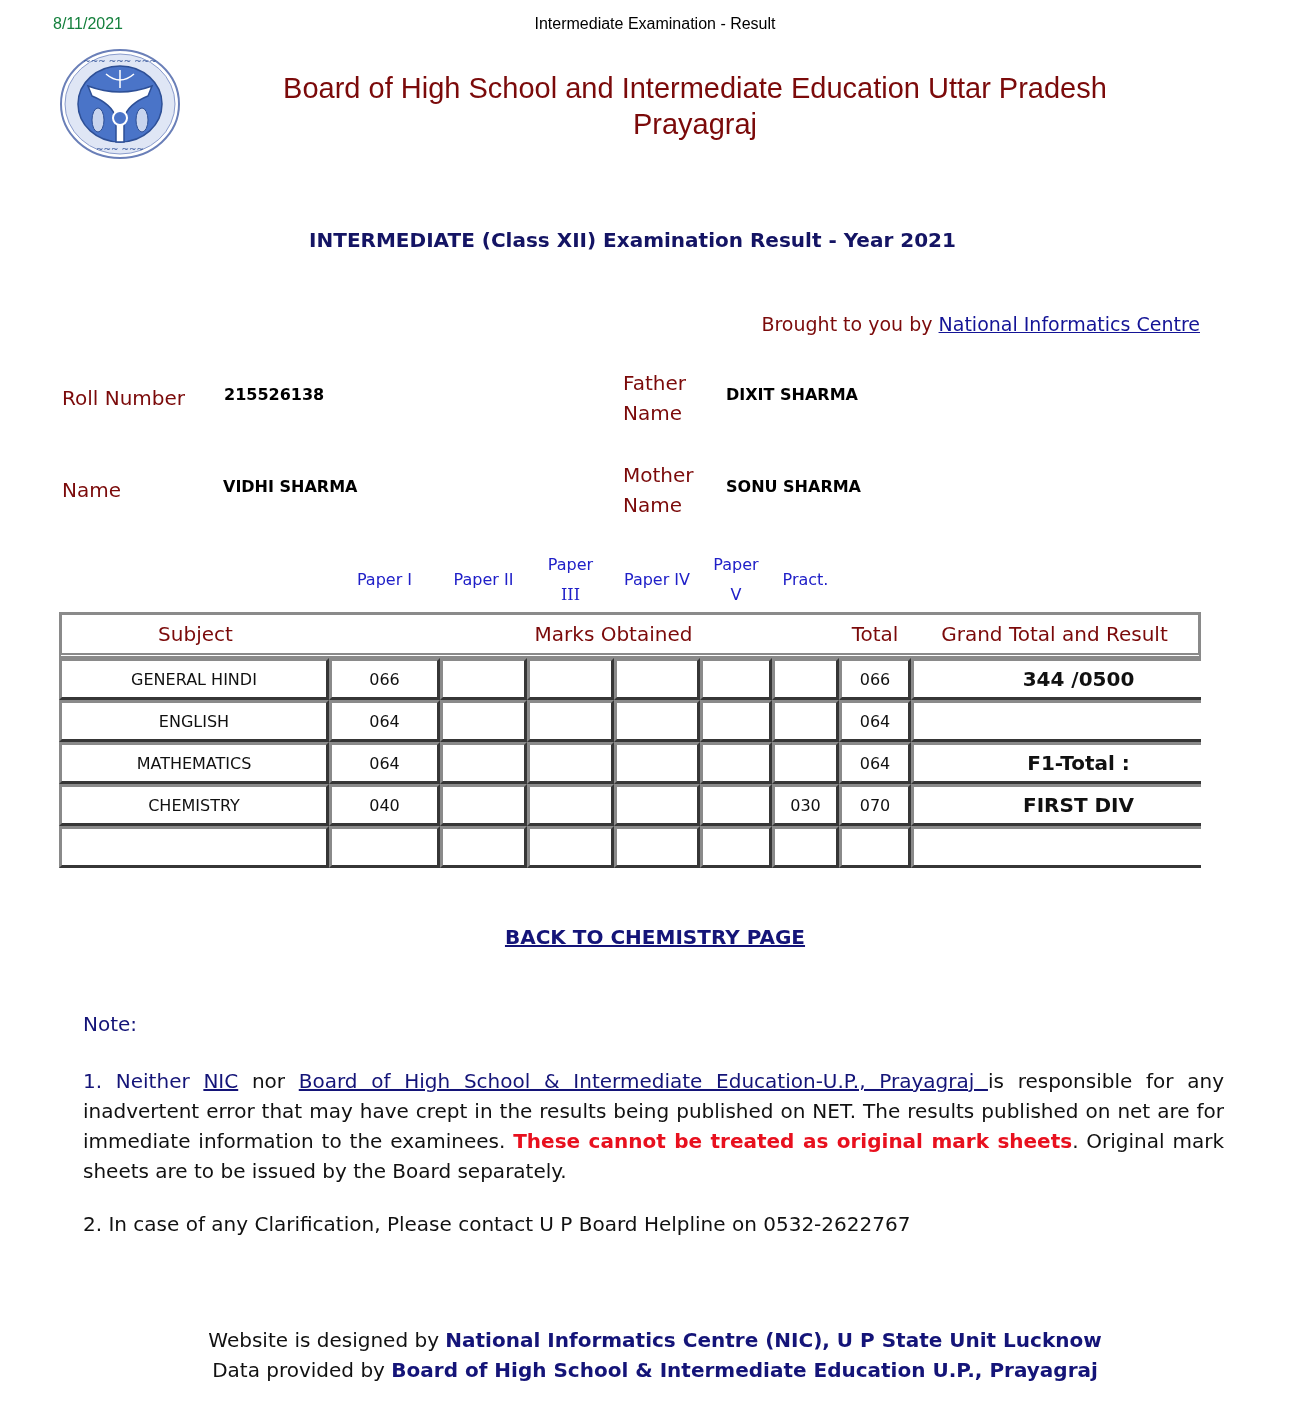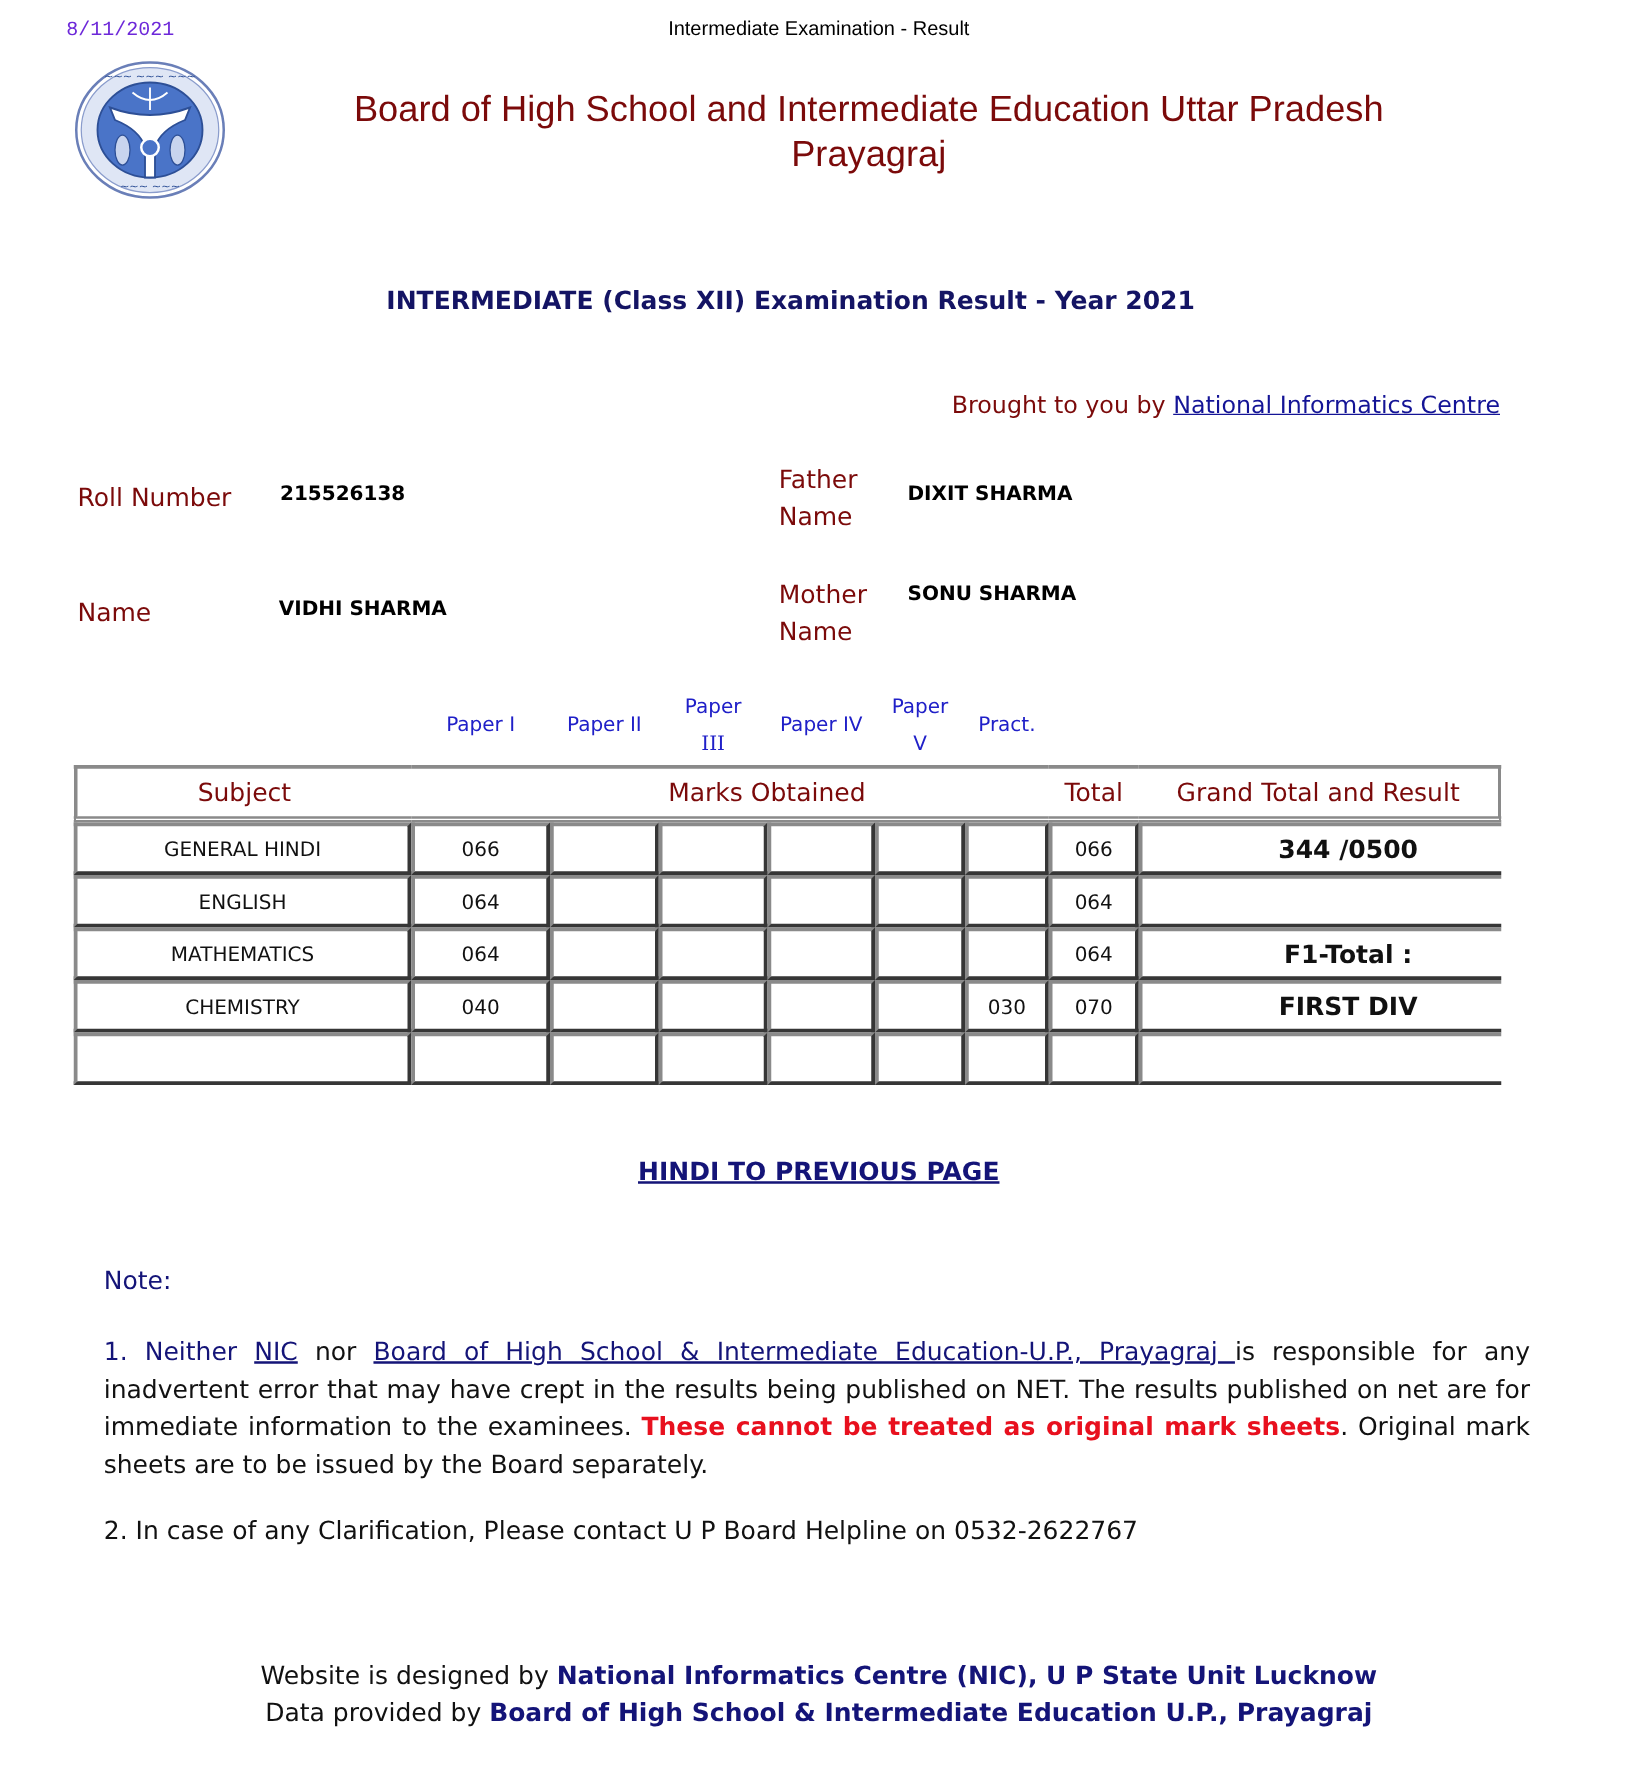--- a/index.html
+++ b/index.html
@@ -1,20 +1,20 @@
 <!DOCTYPE html>
 <html><head>
 <meta charset="utf-8">
 <style>
   html, body { margin: 0; padding: 0; background: #ffffff; }
   body { width: 1310px; height: 1418px; position: relative; overflow: hidden;
          font-family: "DejaVu Sans", sans-serif; color: #000; }
   .abs { position: absolute; }
 
-  .print-date { left: 53px; top: 15px; font-family: Liberation Mono, monospace; font-size: 16px; color: #6d28d9; }
+  .print-date { left: 53px; top: 15px; font-family: Liberation Sans, sans-serif; font-size: 16px; color: #15803d; }
   .print-title { left: 0; width: 1310px; top: 15px; text-align: center; font-family: "Liberation Sans", sans-serif; font-size: 16px; color: #000; }
 
   .logo { left: 58px; top: 48px; width: 124px; height: 112px; }
 
   .board-title { left: 180px; width: 1030px; top: 70px; text-align: center;
                  font-family: "Liberation Sans", sans-serif; font-size: 29px; line-height: 36px; color: #7b0a0a; }
 
   .exam-title { left: 0; width: 1265px; top: 228px; text-align: center;
                 font-family: "DejaVu Sans", sans-serif; font-weight: bold; font-size: 20px; color: #141464; }
 
@@ -86,21 +86,21 @@
 </div>
 <div class="abs val" style="left:726px; top:385px;">DIXIT SHARMA</div>
 
 <div class="abs lbl" style="left:62px; top:475px;">Name</div>
 <div class="abs val" style="left:223px; top:477px;">VIDHI SHARMA</div>
 
 <div class="abs lbl" style="left:623px; top:460px;">
   <div>Mother</div>
   <div>Name</div>
 </div>
-<div class="abs val" style="left:726px; top:465px;">SONU SHARMA</div>
+<div class="abs val" style="left:726px; top:477px;">SONU SHARMA</div>
 
 <table class="marks">
   <colgroup>
     <col style="width:270px">
       <col style="width:111px">
       <col style="width:87px">
       <col style="width:87px">
     <col style="width:86px">
       <col style="width:72px">
       <col style="width:67px">
@@ -185,21 +185,21 @@
         <td class="cell"></td>
         <td class="cell"></td>
         <td class="cell"></td>
         <td class="cell"></td>
         <td class="cell result-cell" style="border-right: none;"></td>
       </tr>
     </tbody>
 </table>
 
 <div class="abs back-link">
-  <a href="#">HINDI TO PREVIOUS PAGE</a>
+  <a href="#">BACK TO CHEMISTRY PAGE</a>
 </div>
 
 <div class="abs note">Note:</div>
 
 <div class="abs note-body">
   <span style="color:#141478">1. Neither </span><a href="#">NIC</a><span> nor </span><a href="#">Board of High School &amp; Intermediate Education-U.P., Prayagraj </a><span>is responsible for any inadvertent error that may have crept in the results being published on NET. The results published on net are for immediate information to the examinees. </span><span class="warn">These cannot be treated as original mark sheets</span><span>. Original mark sheets are to be issued by the Board separately.</span>
 </div>
 
 <div class="abs note2">2. In case of any Clarification, Please contact U P Board Helpline on 0532-2622767</div>
 

